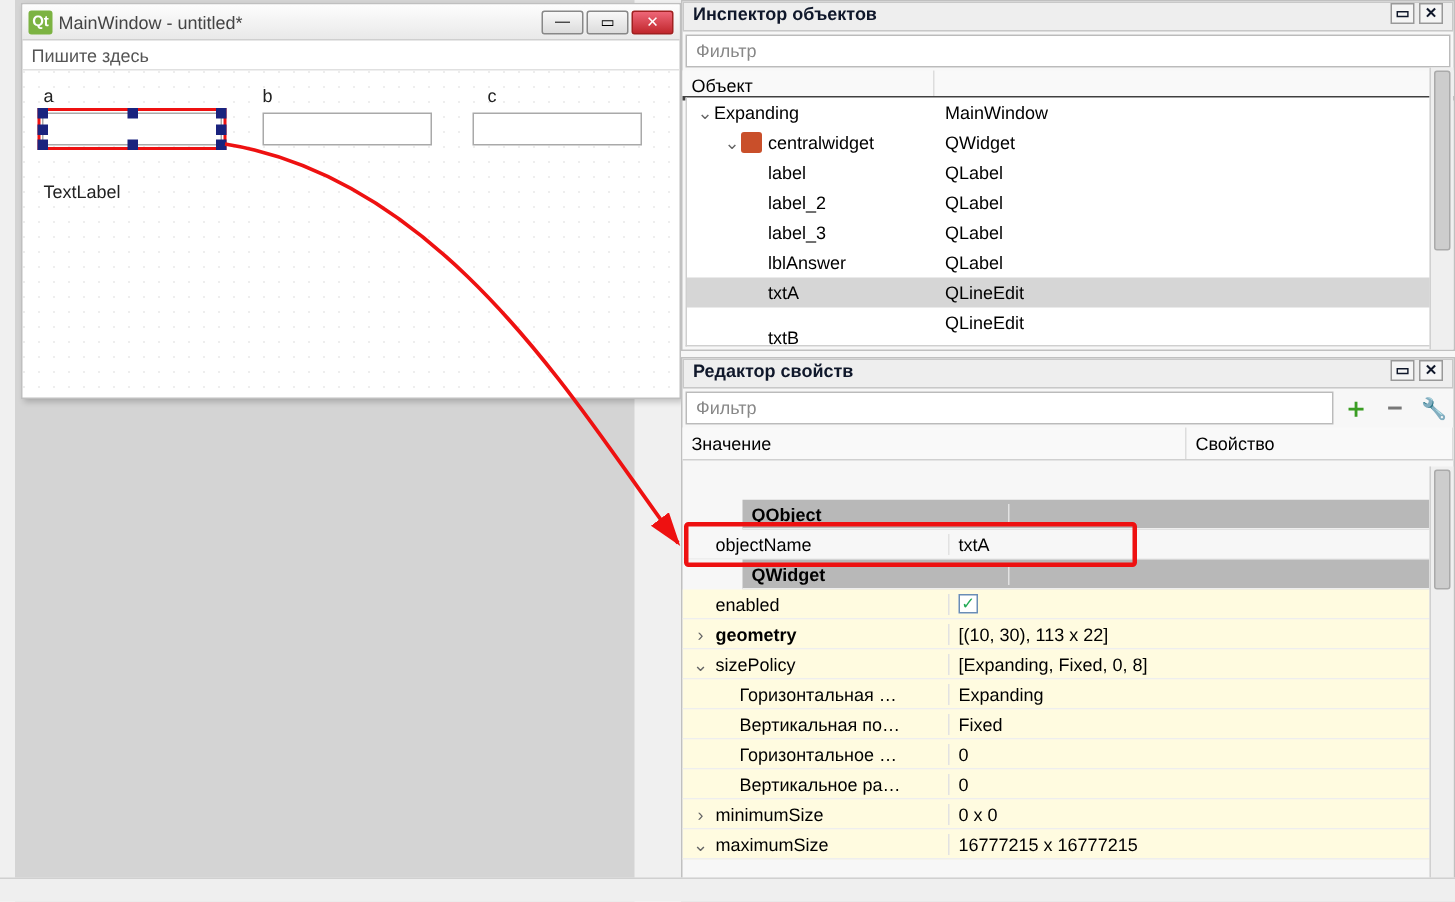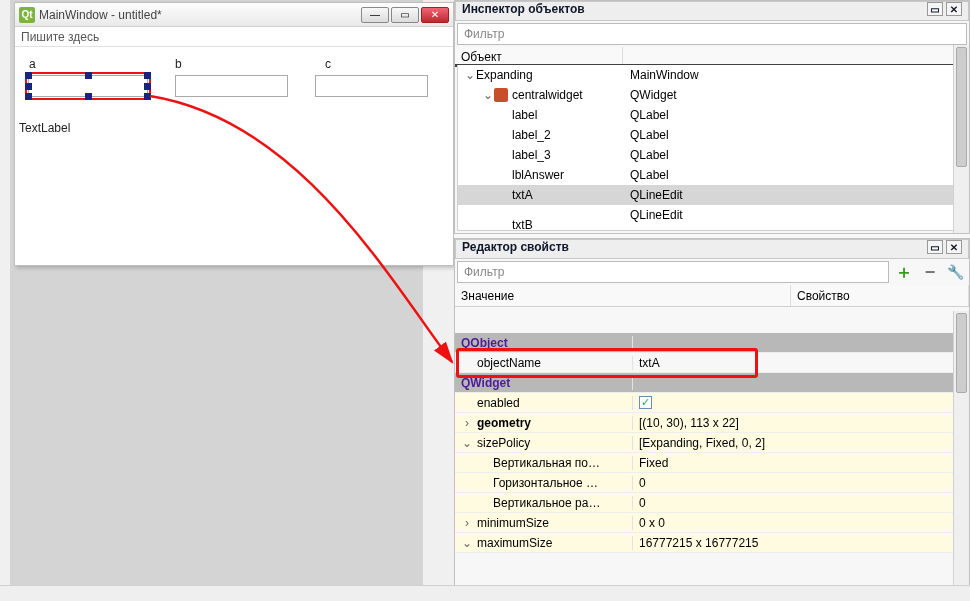--- a/index.html
+++ b/index.html
@@ -48,21 +48,21 @@
 .minus-icon { color: #777; font-size: 18px; font-weight: bold; }
 .wrench-icon { color: #555; font-size: 14px; }
 .obj-caption { padding: 3px 6px; color: #333; border-top: 1px solid #d0d0d0; border-bottom: 1px solid #d0d0d0; }
 .prop-grid-header { display: flex; height: 22px; background: #f9f9f9; border-bottom: 1px solid #d0d0d0; }
 .prop-grid-header > div { padding: 4px 6px; border-right: 1px solid #ddd; }
 .prop-body { position: absolute; top: 94px; left: 0; right: 16px; bottom: 0; overflow: hidden; }
 .prop-scroll { position: absolute; right: 0; top: 72px; bottom: 0; width: 16px; background: #efefef; border-left: 1px solid #d0d0d0; }
 .prop-row { display: flex; height: 20px; align-items: center; border-bottom: 1px solid #eee; }
 .prop-row .k { width: 178px; padding-left: 6px; display: flex; align-items: center; border-right: 1px solid #e2e2e2; }
 .prop-row .v { flex: 1; padding-left: 6px; display: flex; align-items: center; }
-.prop-group { background: #b8b8b8; color: #4c1d95; font-weight: bold; }
+.prop-group { background: #b8b8b8; color: #000000; font-weight: bold; margin-left: 40px; }
 .prop-yellow { background: #fffbe0; }
 .prop-row .indent1 { padding-left: 22px; }
 .prop-row .indent2 { padding-left: 38px; }
 .bold { font-weight: bold; }
 .checkbox-v { width: 13px; height: 13px; border: 1px solid #6a8db5; background: #fff; display: flex; align-items: center; justify-content: center; color: #2a5; font-size: 11px; }
 
 
 .red-box { position: absolute; border: 3px solid #e11; border-radius: 3px; pointer-events: none; }
 
 
@@ -97,21 +97,21 @@
         <div class="handle" style="right:-4px; top:-4px"></div>
         <div class="handle" style="left:-4px; top:7px"></div>
         <div class="handle" style="right:-4px; top:7px"></div>
         <div class="handle" style="left:-4px; bottom:-4px"></div>
         <div class="handle" style="left:56px; bottom:-4px"></div>
         <div class="handle" style="right:-4px; bottom:-4px"></div>
       </div>
       <div class="lineedit" style="left:160px; top:28px; width:113px"></div>
       <div class="lineedit" style="left:300px; top:28px; width:113px"></div>
 
-      <div class="lbl" style="left:4px; top:74px">TextLabel</div>
+      <div class="lbl" style="left:14px; top:74px">TextLabel</div>
     </div>
   </div>
 </div>
 
 <div class="right-col">
 
   <div class="inspector">
     <div class="panel-header">
       <span>Инспектор объектов</span>
       <span class="spacer"></span>
@@ -245,21 +245,27 @@
             <span class="expander" style="margin-right: 4px;">›</span>
             <span class="bold">geometry</span>
           </div>
           <div class="v">[(10, 30), 113 x 22]</div>
         </div>
         <div class="prop-row prop-yellow">
           <div class="k">
             <span class="expander" style="margin-right: 4px;">⌄</span>
             <span>sizePolicy</span>
           </div>
-          <div class="v">[Expanding, Fixed, 0, 2]</div>
+          <div class="v">[Expanding, Fixed, 0, 8]</div>
+        </div>
+        <div class="prop-row prop-yellow">
+          <div class="k indent2">
+            <span>Горизонтальная …</span>
+          </div>
+          <div class="v">Expanding</div>
         </div>
         <div class="prop-row prop-yellow">
           <div class="k indent2">
             <span>Вертикальная по…</span>
           </div>
           <div class="v">Fixed</div>
         </div>
         <div class="prop-row prop-yellow">
           <div class="k indent2">
             <span>Горизонтальное …</span>

